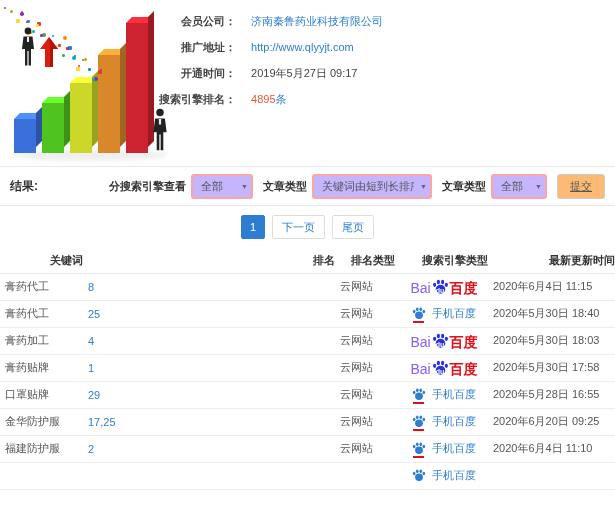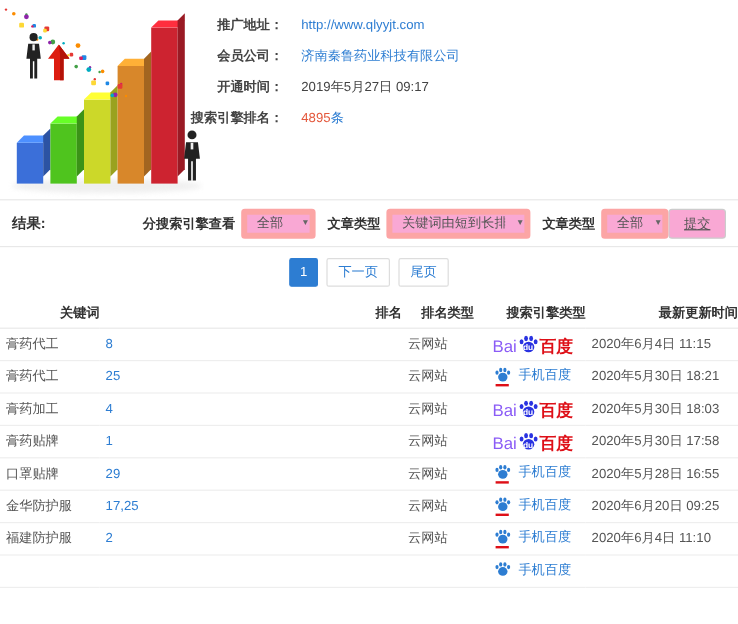--- a/index.html
+++ b/index.html
@@ -35,27 +35,27 @@
   .rank-count { color:#e4583c; }
   .rank-unit { color:#2d7dd2; }
 
   
   .filter-bar { display:flex; align-items:center; height:40px;
     border-top:1px solid #e8e8e8; border-bottom:1px solid #e8e8e8; padding:0 10px; }
   .result-label { font-weight:bold; color:#333; font-size:12px; }
   .filter-group { margin-left:auto; display:flex; align-items:center; }
   .filter-label { font-weight:bold; color:#333; margin:0 5px 0 10px; }
   .sel { position:relative; display:inline-block; }
-  .sel select { appearance:none; -webkit-appearance:none; border:5px solid #fca5a5;
-    border-radius:3px; background:#f9a8d4; height:25px; font-size:11px; color:#555;
+  .sel select { appearance:none; -webkit-appearance:none; border:2px solid #fca5a5;
+    border-radius:3px; background:#c4b5fd; height:25px; font-size:11px; color:#555;
     padding:0 16px 0 8px; font-family:inherit; }
   .sel .caret { position:absolute; right:5px; top:50%; transform:translateY(-50%);
     font-size:7px; color:#666; pointer-events:none; }
-  .submit-btn { height:25px; padding:0 12px; border:1px solid #ccc;
-    border-radius:3px; background:#f9a8d4; color:#555; font-size:11px; cursor:pointer;text-decoration:underline; }
+  .submit-btn { margin-left:10px; height:25px; padding:0 12px; border:1px solid #ccc;
+    border-radius:3px; background:#fdba74; color:#555; font-size:11px; cursor:pointer;text-decoration:underline; }
 
   
   .pagination { height:42px; display:flex; align-items:center; justify-content:center; gap:7px; }
   .page-btn { display:inline-block; min-width:24px; height:24px; line-height:22px;
     text-align:center; border:1px solid #ddd; border-radius:2px; color:#2d7dd2;
     background:#fff; padding:0 9px; text-decoration:none; }
   .page-btn.active { background:#2d7dd2; border-color:#2d7dd2; color:#fff; padding:0; }
 
   
   table.results { width:615px; border-collapse:collapse; table-layout:fixed; }
@@ -164,26 +164,26 @@
       </svg>
       <svg class="figure" style="left:143px; bottom:10px;" width="22" height="46" viewBox="0 0 20 40">
         <circle cx="10" cy="4" r="3.4" fill="#222"></circle>
         <path d="M5.5,9.5 L14.5,9.5 L16,22 L13,22 L13,38.5 L10.6,38.5 L10.6,24 L9.4,24 L9.4,38.5 L7,38.5 L7,22 L4,22 Z" fill="#222"></path>
         <rect x="9" y="10" width="2" height="5" fill="#eee"></rect>
       </svg>
     </div>
 
     <div class="info">
       <div class="info-row">
+        <span class="info-label">会员公司：</span>
+        <a href="#" class="info-link">济南秦鲁药业科技有限公司</a>
+      </div>
+      <div class="info-row">
         <span class="info-label">推广地址：</span>
         <a href="#" class="info-link">http://www.qlyyjt.com</a>
-      </div>
-      <div class="info-row">
-        <span class="info-label">会员公司：</span>
-        <a href="#" class="info-link">济南秦鲁药业科技有限公司</a>
       </div>
       <div class="info-row">
         <span class="info-label">开通时间：</span>
         <span>2019年5月27日 09:17</span>
       </div>
       <div class="info-row">
         <span class="info-label">搜索引擎排名：</span>
         <span class="rank-count">4895</span><span class="rank-unit">条</span>
       </div>
     </div>
@@ -265,21 +265,21 @@
           <td class="engine-cell"><span class="mb-logo">
               <span class="mb-icon"><svg width="100%" height="100%" viewBox="0 0 20 20">
                   <ellipse cx="10" cy="13.2" rx="5.6" ry="5.2" fill="#2d7dd2"></ellipse>
                   <ellipse cx="3.1" cy="8" rx="1.9" ry="2.5" fill="#2d7dd2"></ellipse>
                   <ellipse cx="7.5" cy="4.8" rx="1.9" ry="2.6" fill="#2d7dd2"></ellipse>
                   <ellipse cx="12.5" cy="4.8" rx="1.9" ry="2.6" fill="#2d7dd2"></ellipse>
                   <ellipse cx="16.9" cy="8" rx="1.9" ry="2.5" fill="#2d7dd2"></ellipse>
                 </svg><i class="mb-underline"></i></span>
               <span class="mb-text">手机百度</span>
             </span></td>
-          <td class="date-cell">2020年5月30日 18:21</td>
+          <td class="date-cell">2020年5月30日 18:40</td>
         </tr>
         <tr>
           <td>膏药加工</td>
           <td><a href="#" class="rank-link">4</a></td>
           <td>云网站</td>
           <td class="engine-cell"><span class="bd-logo">
               <span class="bd-bai">Bai</span>
               <span class="bd-paw"><svg width="100%" height="100%" viewBox="0 0 20 20">
                   <ellipse cx="10" cy="13.2" rx="5.6" ry="5.2" fill="#2932e1"></ellipse>
                   <ellipse cx="3.1" cy="8" rx="1.9" ry="2.5" fill="#2932e1"></ellipse>

